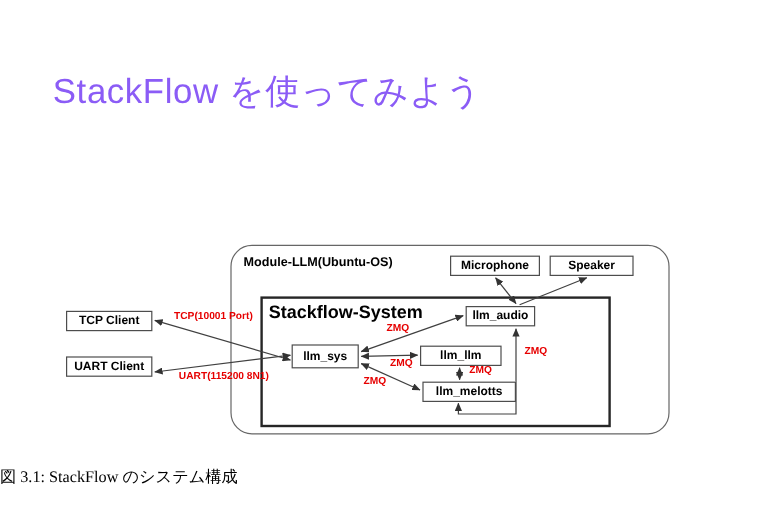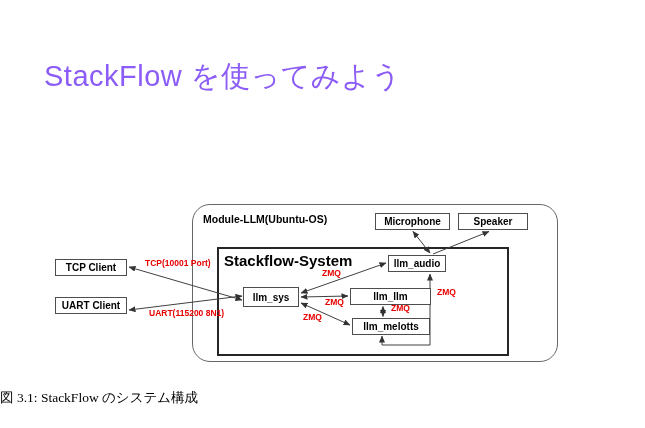--- a/index.html
+++ b/index.html
@@ -48,21 +48,21 @@
     position: absolute; z-index: 4;
     border: 1px solid #4d4d4d; background: #fff;
     display: flex; align-items: center; justify-content: center;
     font-size: 10px; font-weight: bold; color: #000;
     box-sizing: border-box; white-space: nowrap;
   }
   #n-microphone { left: 375px; top: 213px; width: 75px; height: 17px; }
   #n-speaker    { left: 458px; top: 213px; width: 70px; height: 17px; }
   #n-llm-audio  { left: 388px; top: 255px; width: 58px; height: 17px; }
   #n-llm-sys    { left: 243px; top: 287px; width: 56px; height: 20px; }
-  #n-llm-llm    { left: 350px; top: 288px; width: 81px; height: 17px; }
+  #n-llm-llm    { left: 350px; top: 288px; width: 68px; height: 17px; }
   #n-llm-melotts{ left: 352px; top: 318px; width: 78px; height: 17px; }
   #n-tcp-client { left: 55px;  top: 259px; width: 72px; height: 17px; }
   #n-uart-client{ left: 55px;  top: 297px; width: 72px; height: 17px; }
 
   .edge-label {
     position: absolute; z-index: 5;
     font-size: 8.5px; font-weight: bold; color: #e60000;
     white-space: nowrap;
   }
   #l-tcp  { left: 145px; top: 258px; }

